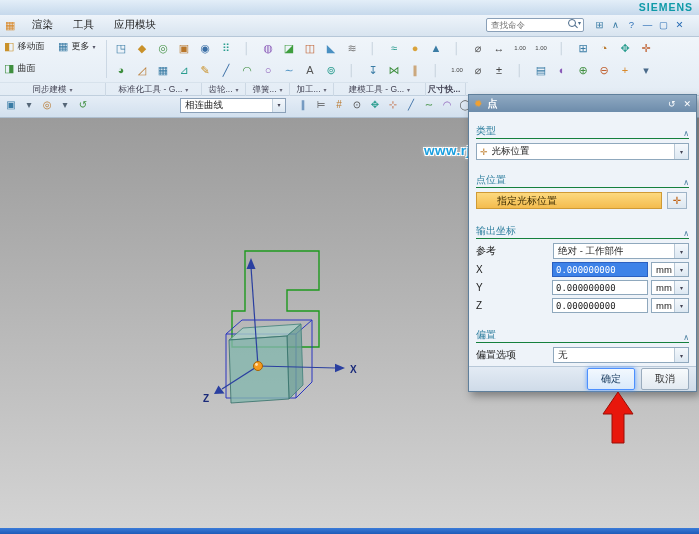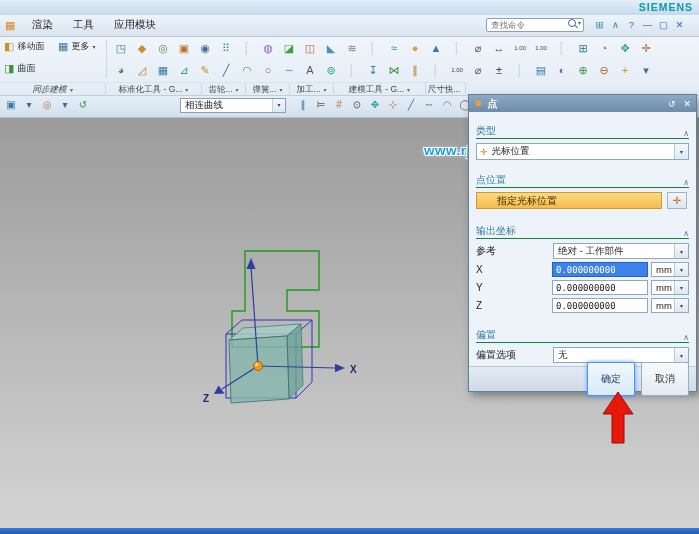--- a/index.html
+++ b/index.html
@@ -95,21 +95,21 @@
     align-items:center;justify-content:center;font-size:10px;color:#c06010;cursor:default}
   .valfield{width:96px;height:15px;box-sizing:border-box;border:1px solid #8fa8bd;background:#fff;
     font-size:9px;display:flex;align-items:center;padding-left:3px;color:#222;
     font-family:"DejaVu Sans Mono",monospace}
   .valfield.sel{background:#3d82e8;color:#fff;border-color:#2a5fc0}
   .unitcombo{width:38px;height:15px;margin-left:3px}
   .refcombo{width:136px;height:16px}
   #dlgfooter{flex:none;height:24px;margin-top:auto;background:linear-gradient(#e3ebf4,#cfdbe8);
     border-top:1px solid #b8c8d8;display:flex;align-items:center;justify-content:flex-end;
     gap:6px;padding-right:7px}
-  .btn{height:34px;min-width:48px;font-size:10px;display:flex;align-items:center;justify-content:center;
+  .btn{height:22px;min-width:48px;font-size:10px;display:flex;align-items:center;justify-content:center;
     border-radius:2px;box-sizing:border-box;cursor:default;padding:0 6px}
   .btn.ok{background:linear-gradient(#f2f8fe,#d9e9fb);border:1px solid #4d90fe;
     box-shadow:0 0 4px rgba(80,150,255,.9);color:#173a5e}
   .btn.cancel{background:linear-gradient(#f7fafc,#e3eaf1);border:1px solid #9aacbe;color:#333}
   
   #redarrow{position:absolute;left:602px;top:391px;z-index:12}
   
   #taskbar{position:absolute;left:0;top:528px;width:699px;height:6px;
     background:linear-gradient(#3a7bd8,#1e5bb8);z-index:6}
 </style>
@@ -271,21 +271,21 @@
 
       <span class="ic" style="color: rgb(192, 96, 48);">⊖</span>
 
       <span class="ic" style="color: rgb(217, 137, 42);">+</span>
 
       <span class="ic" style="color: rgb(74, 106, 138);">▾</span>
     </div>
 
   <div id="grouprow">
 
-      <div class="grp" style="width: 106px; font-style: italic;">
+      <div class="grp" style="width: 106px;">
         <span class="txt">同步建模</span>
         <span class="ga">▾</span>
       </div>
 
       <div class="grp" style="width: 96px;">
         <span class="txt">标准化工具 - G...</span>
         <span class="ga">▾</span>
       </div>
 
       <div class="grp" style="width: 44px;">
@@ -301,21 +301,21 @@
       <div class="grp" style="width: 44px;">
         <span class="txt">加工...</span>
         <span class="ga">▾</span>
       </div>
 
       <div class="grp" style="width: 92px;">
         <span class="txt">建模工具 - G...</span>
         <span class="ga">▾</span>
       </div>
 
-      <div class="grp" style="width: 40px;">
+      <div class="grp" style="width: 40px; font-weight: bold;">
         <span class="txt">尺寸快...</span>
         <span class="ga"></span>
       </div>
     </div>
 </div>
 
 <div id="toolbar2">
   <div id="t2left">
 
       <span class="ic" style="color: rgb(58, 124, 165);">▣</span>

